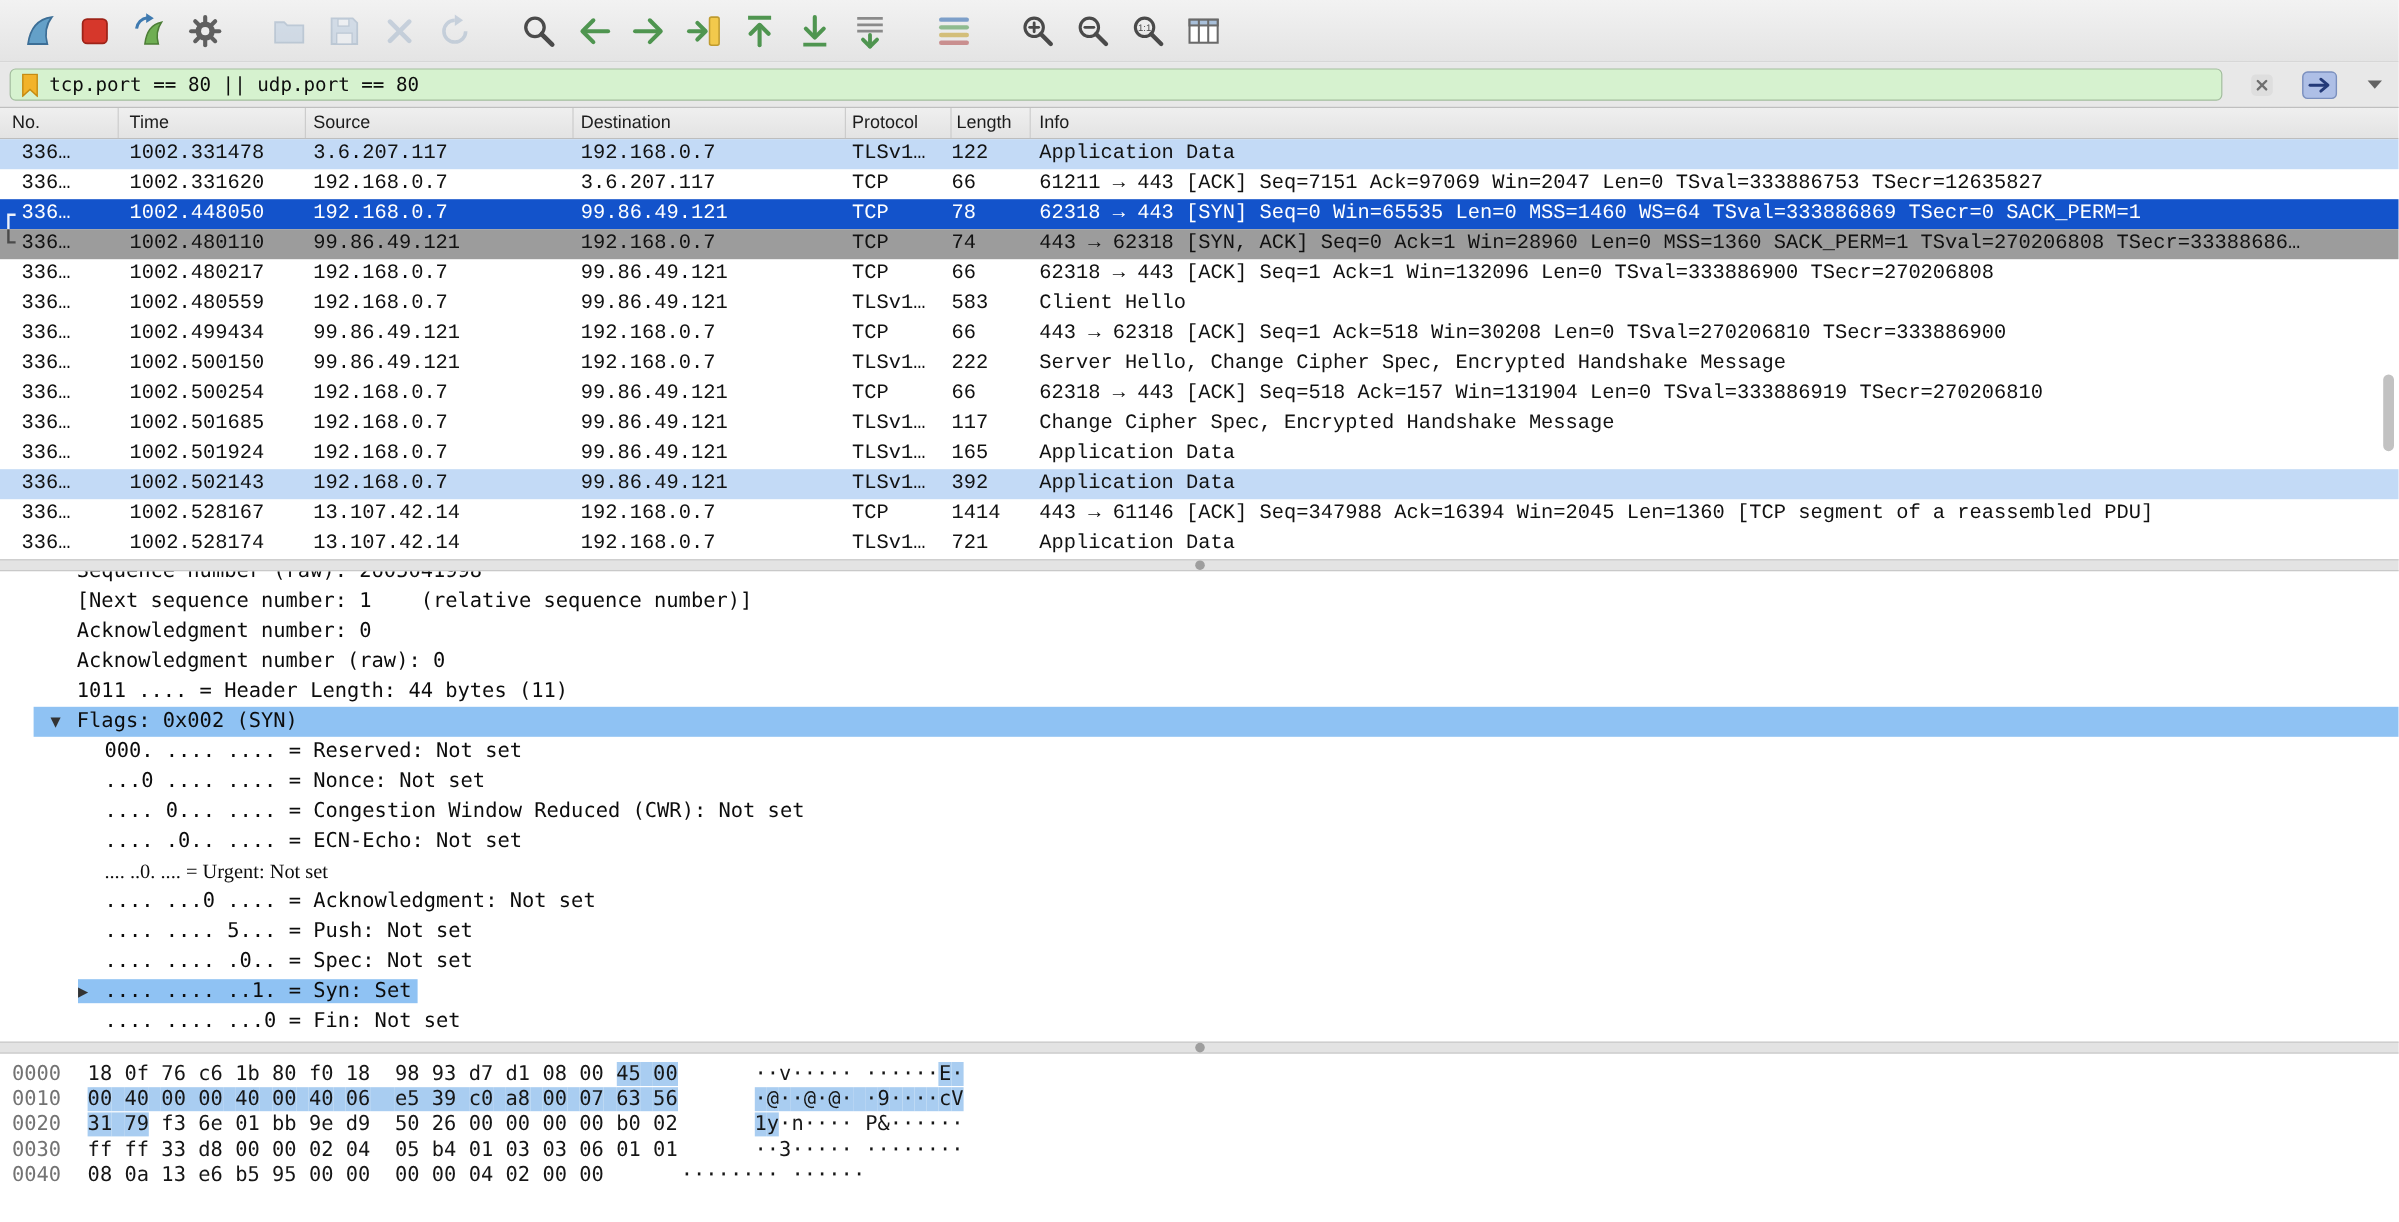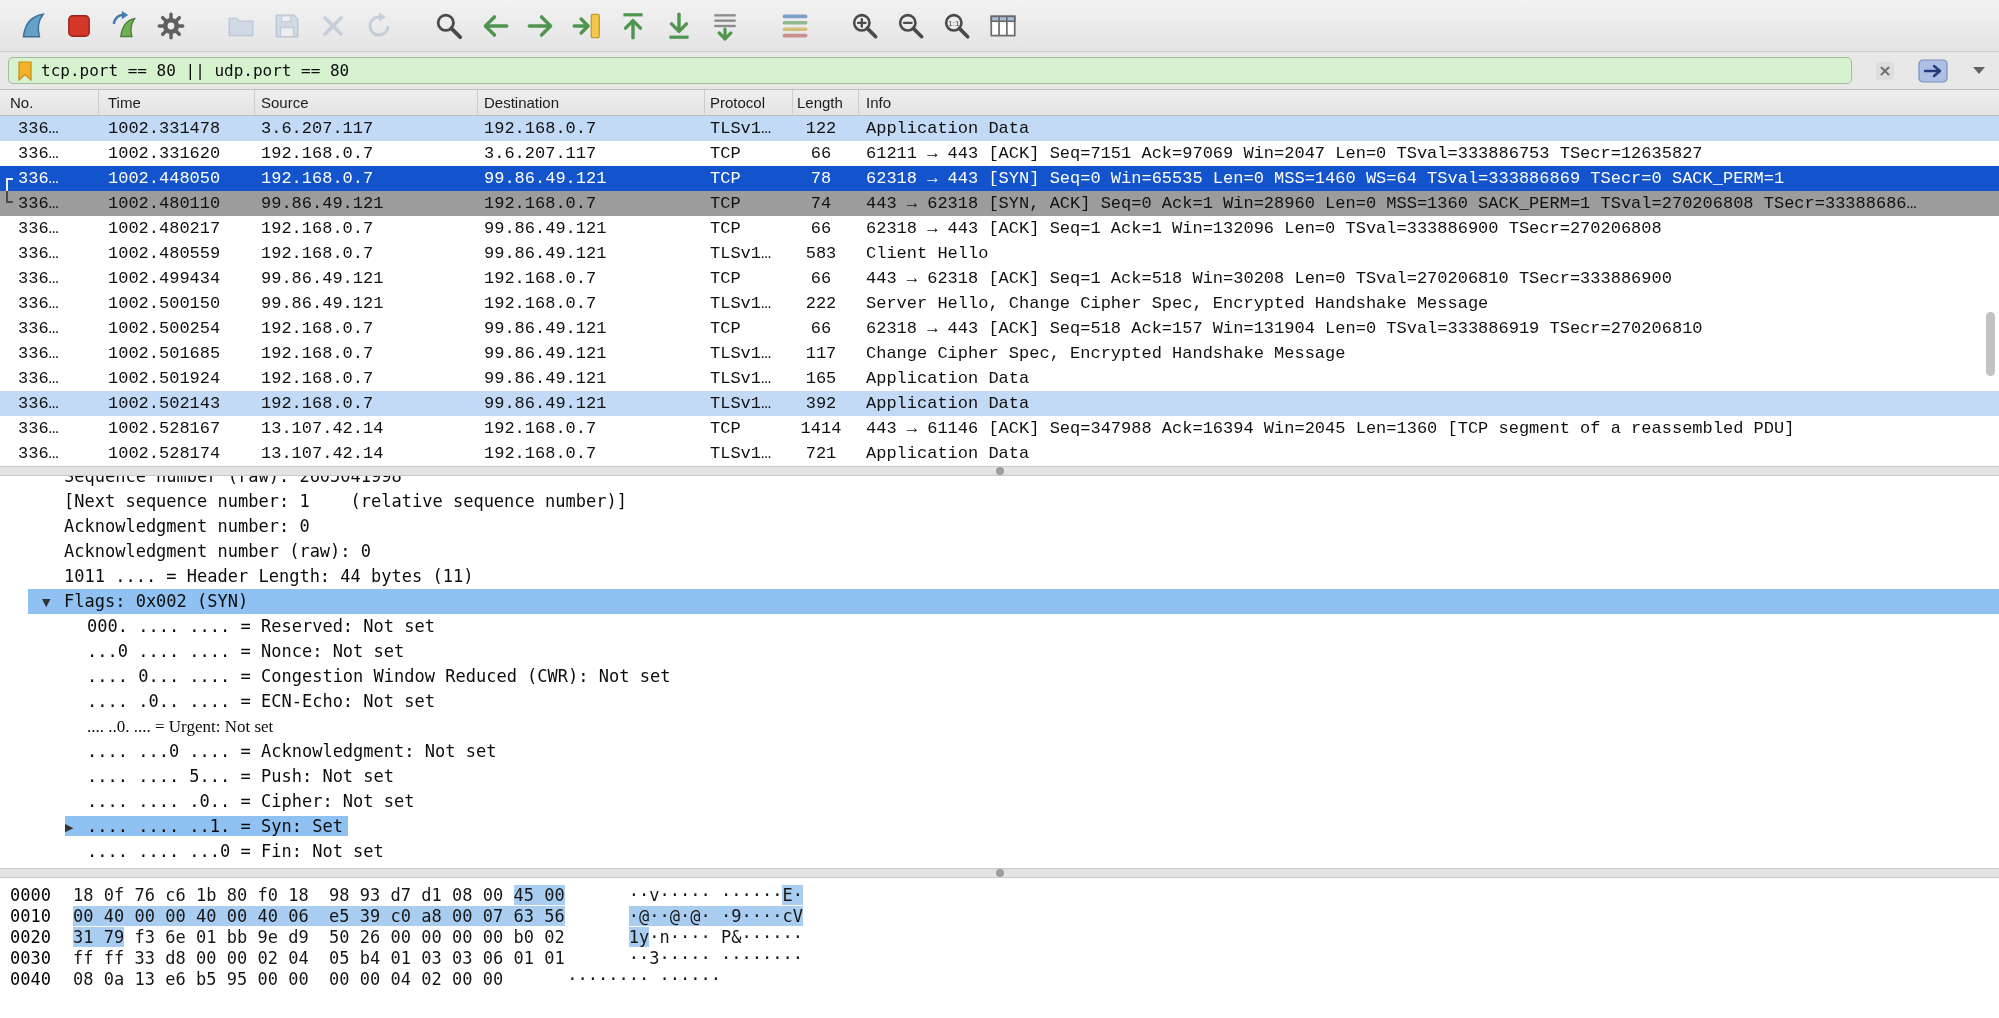--- a/index.html
+++ b/index.html
@@ -26,21 +26,21 @@
 .plist{flex:0 0 376px;position:relative;background:#fff;overflow:hidden}
 .phead{display:flex;height:26px;background:linear-gradient(#efefef,#e3e3e3);border-bottom:1px solid #bdbdbd;font-size:15px;color:#1c1c1c}
 .hc{display:flex;align-items:center;border-right:1px solid #ccc;overflow:hidden;white-space:nowrap;flex:0 0 auto}
 .hc0{width:99px;padding-left:10px}.hc1{width:156px;padding-left:9px}.hc2{width:223px;padding-left:6px}
 .hc3{width:227px;padding-left:6px}.hc4{width:88px;padding-left:5px}.hc5{width:66px;padding-left:4px}
 .hc6{flex:1;padding-left:7px;border-right:none}
 .prow{display:flex;height:25px;line-height:25px;font-family:Liberation Mono, monospace;font-size:17px;white-space:pre}
 .pc{overflow:hidden;flex:0 0 auto}
 .pc0{width:99px;padding-left:18px;position:relative}
 .pc1{width:156px;padding-left:9px}.pc2{width:223px;padding-left:6px}.pc3{width:227px;padding-left:6px}
-.pc4{width:88px;padding-left:5px}.pc5{width:66px;text-align:center;padding-right:10px}.pc6{flex:1;padding-left:7px}
+.pc4{width:88px;padding-left:5px}.pc5{width:66px;text-align:left;padding-right:10px}.pc6{flex:1;padding-left:7px}
 .t-blue{background:#c3daf6}
 .t-selected{background:#1353cb;color:#fff}
 .t-gray{background:#9c9c9c}
 .mark{position:absolute;left:6px;width:7px}
 .mark.start{top:12px;height:14px;border-left:2px solid rgba(255,255,255,.92);border-top:2px solid rgba(255,255,255,.92)}
 .mark.end{top:-1px;height:13px;border-left:2px solid rgba(20,20,20,.6);border-bottom:2px solid rgba(20,20,20,.6)}
 .vscroll{position:absolute;right:4px;top:222px;width:9px;height:64px;border-radius:5px;background:#c2c2c2}
 
 
 .splitter{flex:0 0 10px;background:#e3e3e3;border-top:1px solid #c9c9c9;border-bottom:1px solid #c9c9c9;position:relative}
@@ -49,21 +49,21 @@
 
 .detail{flex:1;overflow:hidden;background:#fff;font-family:"DejaVu Sans Mono","Liberation Mono",monospace;font-size:17px;color:#0c0c0c}
 .dline{height:25px;line-height:25px;margin-left:28px;white-space:pre}
 .dline.hlrow{background:#8fc2f3}
 .hltext{background:#8fc2f3;padding-right:5px}
 .exp{display:inline-block;width:22px;font-family:"DejaVu Sans",sans-serif;font-size:11px;color:#333;vertical-align:1px}
 
 
 .hex{flex:0 0 140px;background:#fff;padding-top:7px;font-family:"DejaVu Sans Mono","Liberation Mono",monospace;font-size:17px;color:#161616}
 .hrow{height:21px;line-height:21px;padding-left:10px;white-space:pre}
-.off{display:inline-block;width:63px;color:#000000}
+.off{display:inline-block;width:63px;color:#737373}
 .asc{margin-left:64px}
 .hl{background:#a9cdf1}
 </style>
 </head>
 <body>
 
 <div class="app">
 
   <div class="toolbar" id="toolbar">
       <div class="tbtn">
@@ -341,21 +341,21 @@
       <div class="dline" style="padding-left: 36px;"><span class="dtxt">Acknowledgment number (raw): 0</span></div>
       <div class="dline" style="padding-left: 36px;"><span class="dtxt">1011 .... = Header Length: 44 bytes (11)</span></div>
       <div class="dline hlrow" style="padding-left: 14px;"><span class="exp">▼</span><span class="dtxt">Flags: 0x002 (SYN)</span></div>
       <div class="dline" style="padding-left: 59px;"><span class="dtxt">000. .... .... = Reserved: Not set</span></div>
       <div class="dline" style="padding-left: 59px;"><span class="dtxt">...0 .... .... = Nonce: Not set</span></div>
       <div class="dline" style="padding-left: 59px;"><span class="dtxt">.... 0... .... = Congestion Window Reduced (CWR): Not set</span></div>
       <div class="dline" style="padding-left: 59px;"><span class="dtxt">.... .0.. .... = ECN-Echo: Not set</span></div>
       <div class="dline" style="padding-left: 59px; font-family: Liberation Serif, serif;"><span class="dtxt">.... ..0. .... = Urgent: Not set</span></div>
       <div class="dline" style="padding-left: 59px;"><span class="dtxt">.... ...0 .... = Acknowledgment: Not set</span></div>
       <div class="dline" style="padding-left: 59px;"><span class="dtxt">.... .... 5... = Push: Not set</span></div>
-      <div class="dline" style="padding-left: 59px;"><span class="dtxt">.... .... .0.. = Cipher: Not set</span></div>
+      <div class="dline" style="padding-left: 59px;"><span class="dtxt">.... .... .0.. = Spec: Not set</span></div>
       <div class="dline" style="padding-left: 37px;"><span class="hltext"><span class="exp">▶</span><span class="dtxt">.... .... ..1. = Syn: Set</span></span></div>
       <div class="dline" style="padding-left: 59px;"><span class="dtxt">.... .... ...0 = Fin: Not set</span></div>
     </div>
 
   <div class="splitter">
       <div class="dot"></div>
     </div>
 
   <div class="hex" id="hexpane">
       <div class="hrow"><span class="off">0000</span><span class="hb">18</span><span class="hg">&nbsp;</span><span class="hb">0f</span><span class="hg">&nbsp;</span><span class="hb">76</span><span class="hg">&nbsp;</span><span class="hb">c6</span><span class="hg">&nbsp;</span><span class="hb">1b</span><span class="hg">&nbsp;</span><span class="hb">80</span><span class="hg">&nbsp;</span><span class="hb">f0</span><span class="hg">&nbsp;</span><span class="hb">18</span><span class="hg">&nbsp;&nbsp;</span><span class="hb">98</span><span class="hg">&nbsp;</span><span class="hb">93</span><span class="hg">&nbsp;</span><span class="hb">d7</span><span class="hg">&nbsp;</span><span class="hb">d1</span><span class="hg">&nbsp;</span><span class="hb">08</span><span class="hg">&nbsp;</span><span class="hb">00</span><span class="hg">&nbsp;</span><span class="hb hl">45</span><span class="hg hl">&nbsp;</span><span class="hb hl">00</span><span class="asc"><span class="ac">·</span><span class="ac">·</span><span class="ac">v</span><span class="ac">·</span><span class="ac">·</span><span class="ac">·</span><span class="ac">·</span><span class="ac">·</span><span class="ag">&nbsp;</span><span class="ac">·</span><span class="ac">·</span><span class="ac">·</span><span class="ac">·</span><span class="ac">·</span><span class="ac">·</span><span class="ac hl">E</span><span class="ac hl">·</span></span></div>

